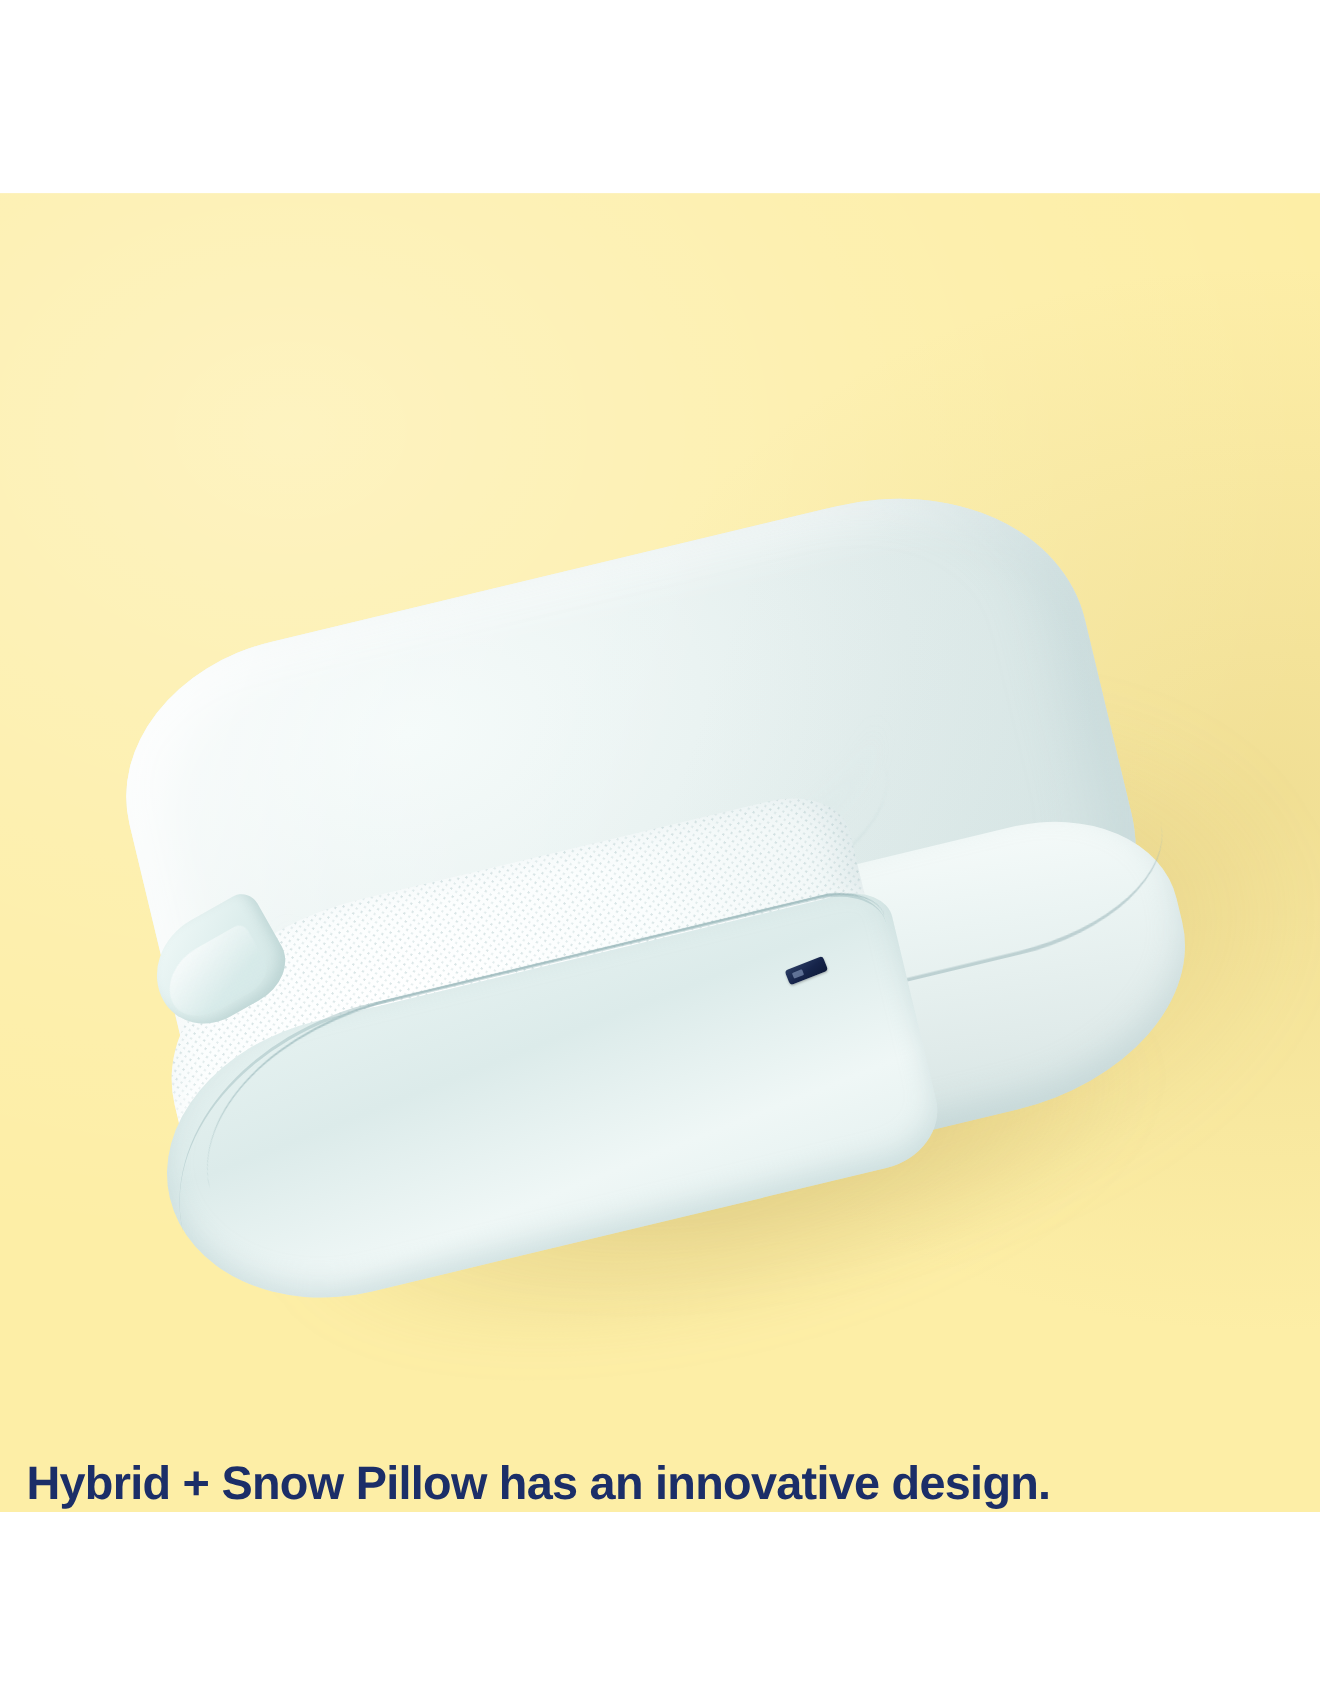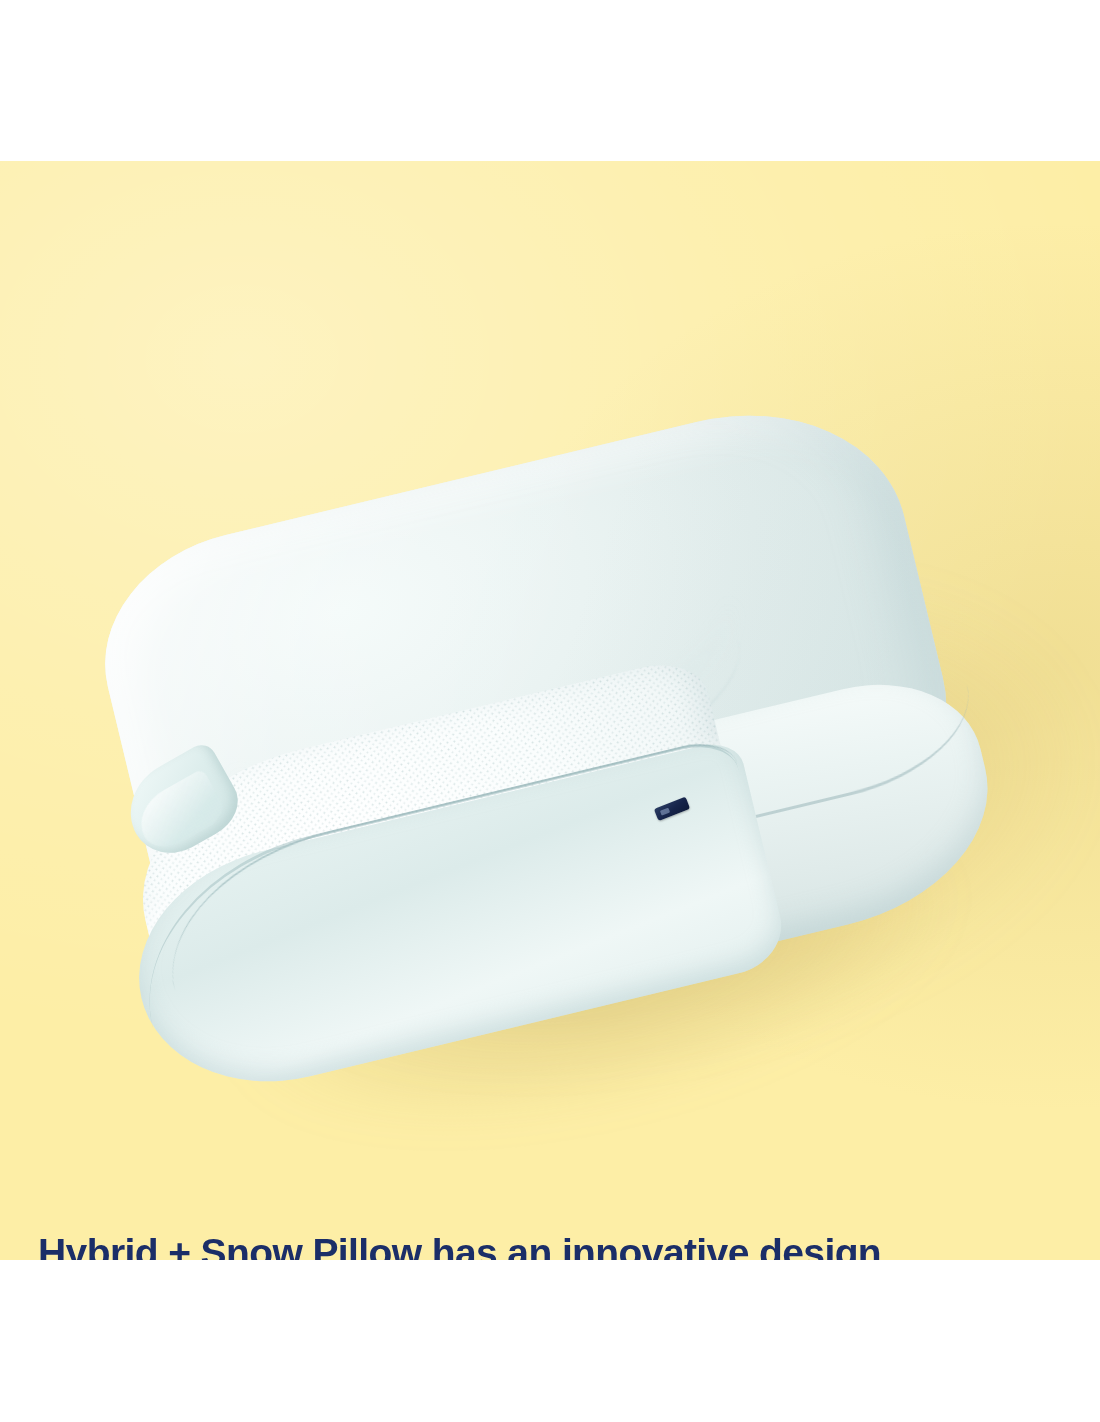--- a/index.html
+++ b/index.html
@@ -278,21 +278,21 @@
   }
 
   
   .caption {
     position: absolute;
     left: 22px;
     top: 1055px;
     width: 1058px;
   }
   .headline {
-    margin: 16px;
+    margin: 0;
     font-family: "Liberation Sans", sans-serif;
     font-size: 39px;
     font-weight: 700;
     line-height: 1.08;
     letter-spacing: -0.6px;
     color: #1B2E68;
     white-space: nowrap;
   }
 </style>
 </head>

